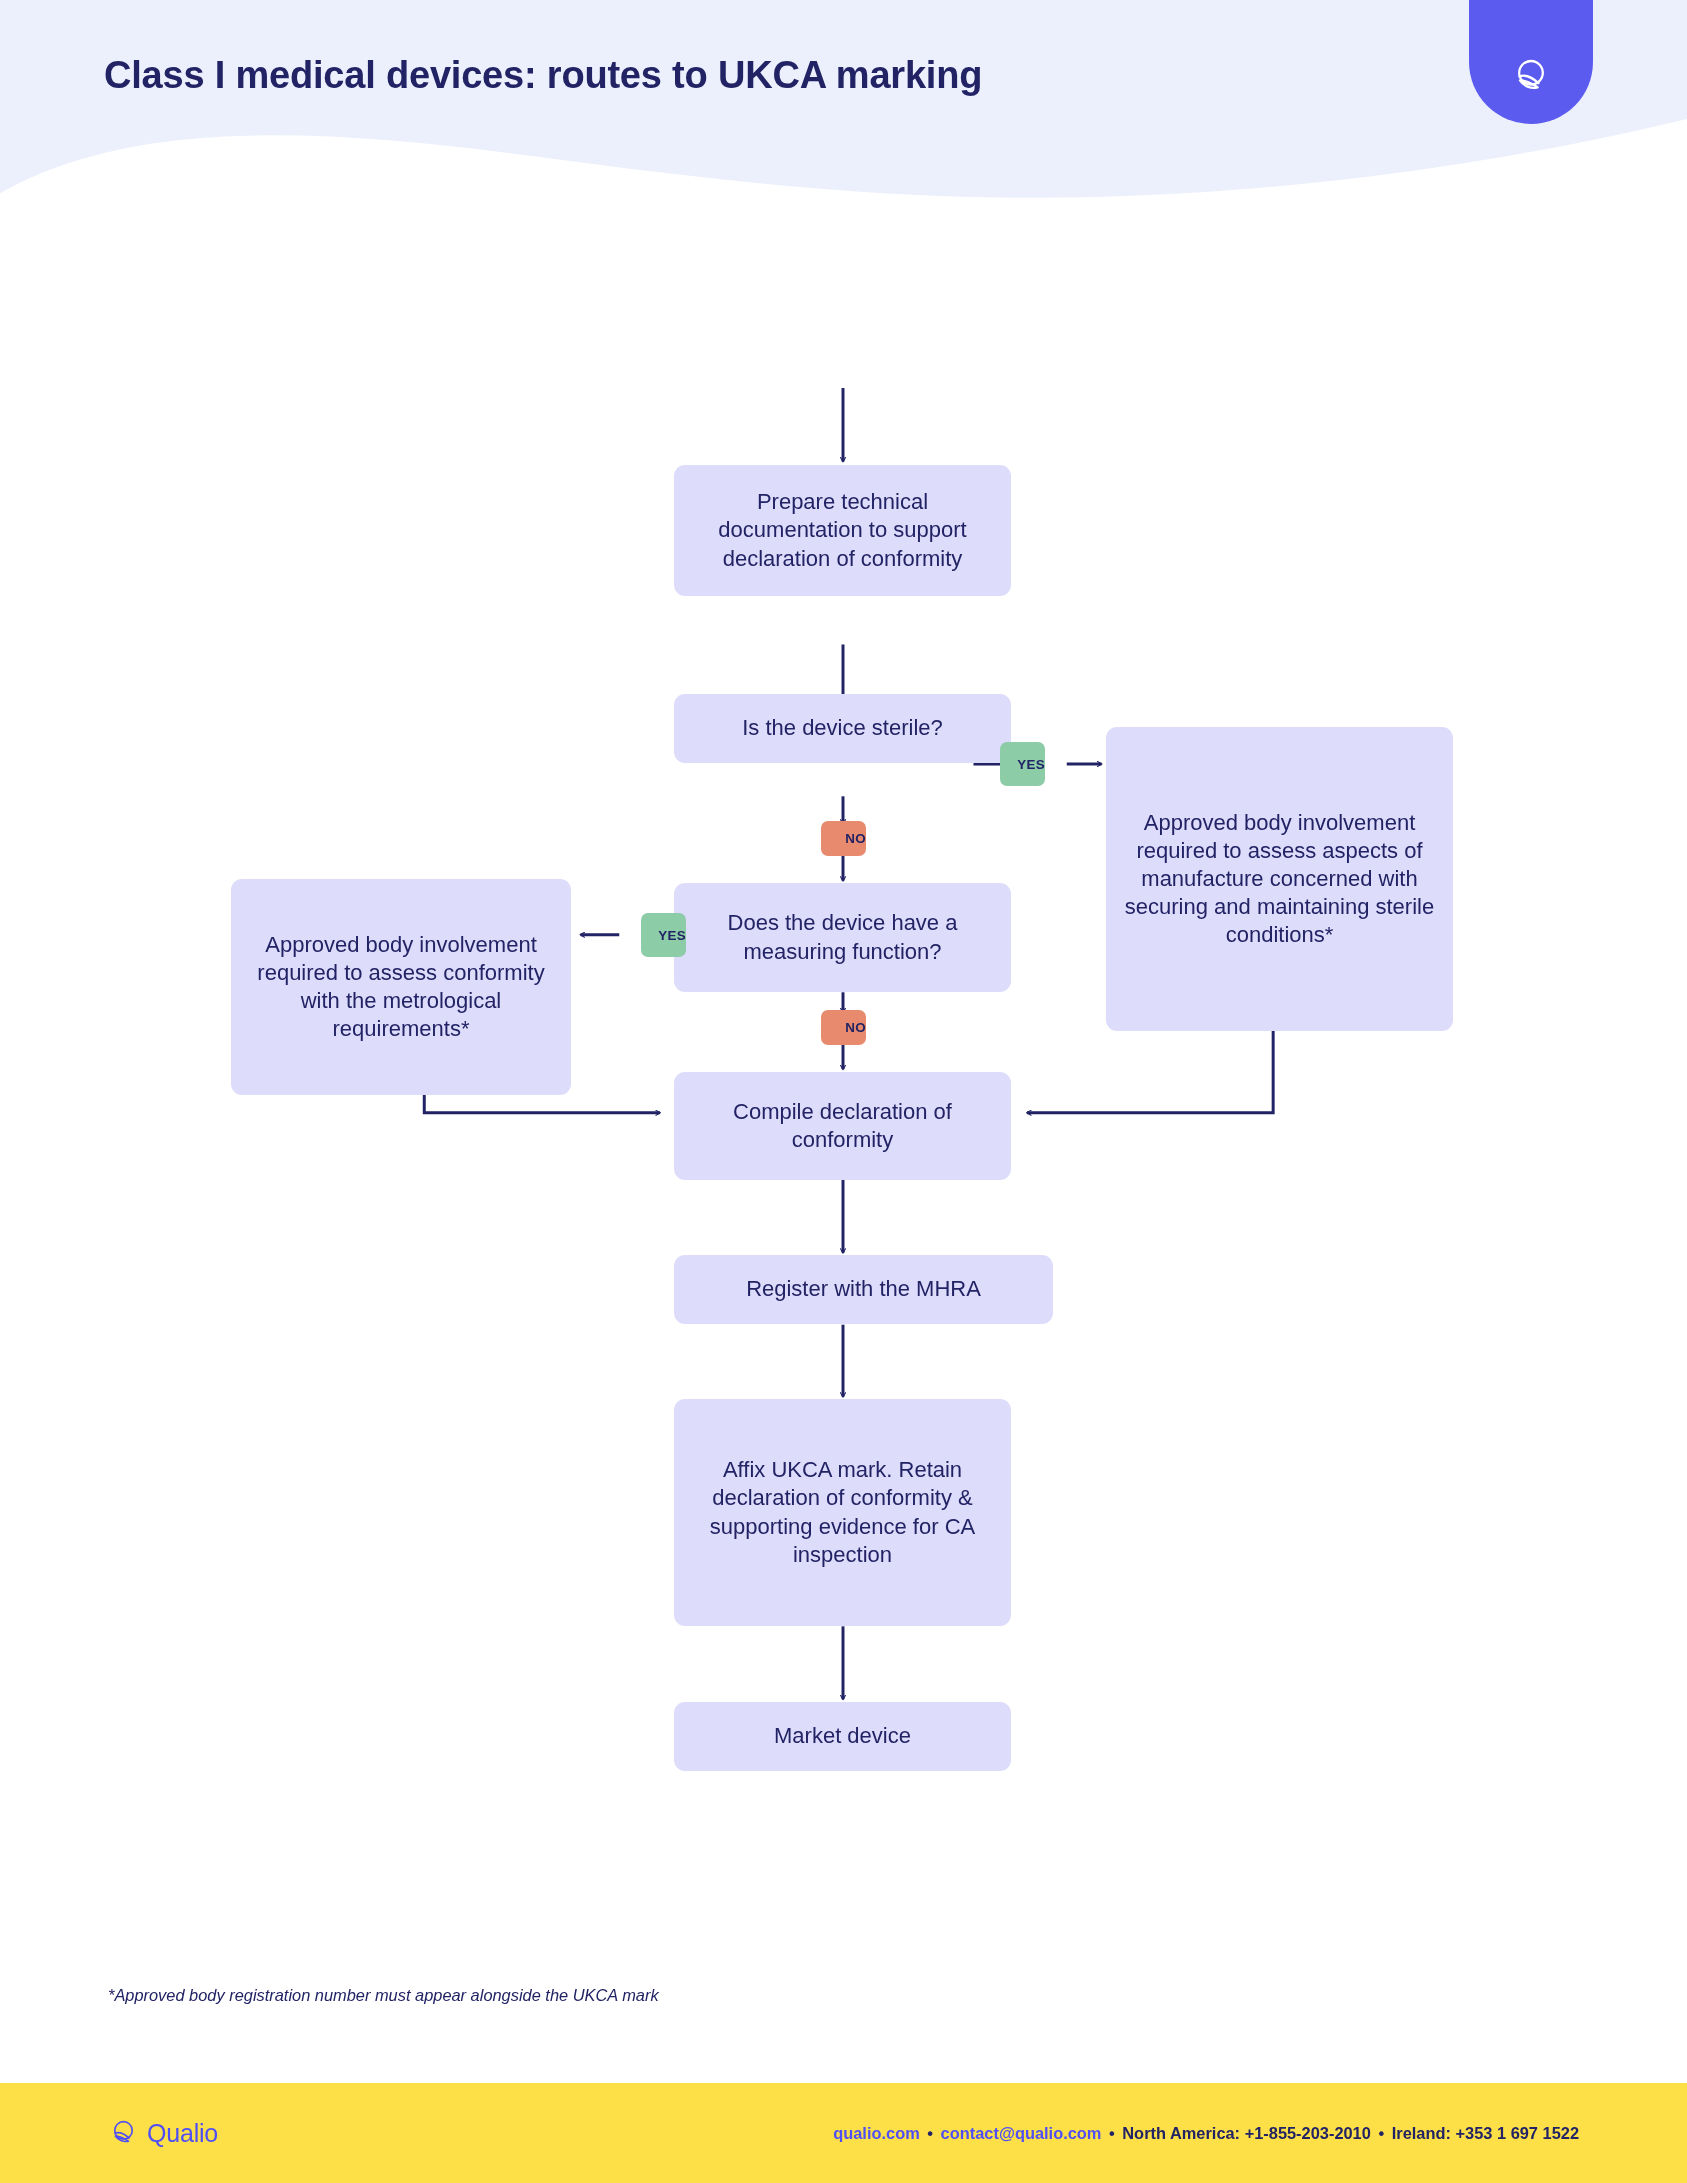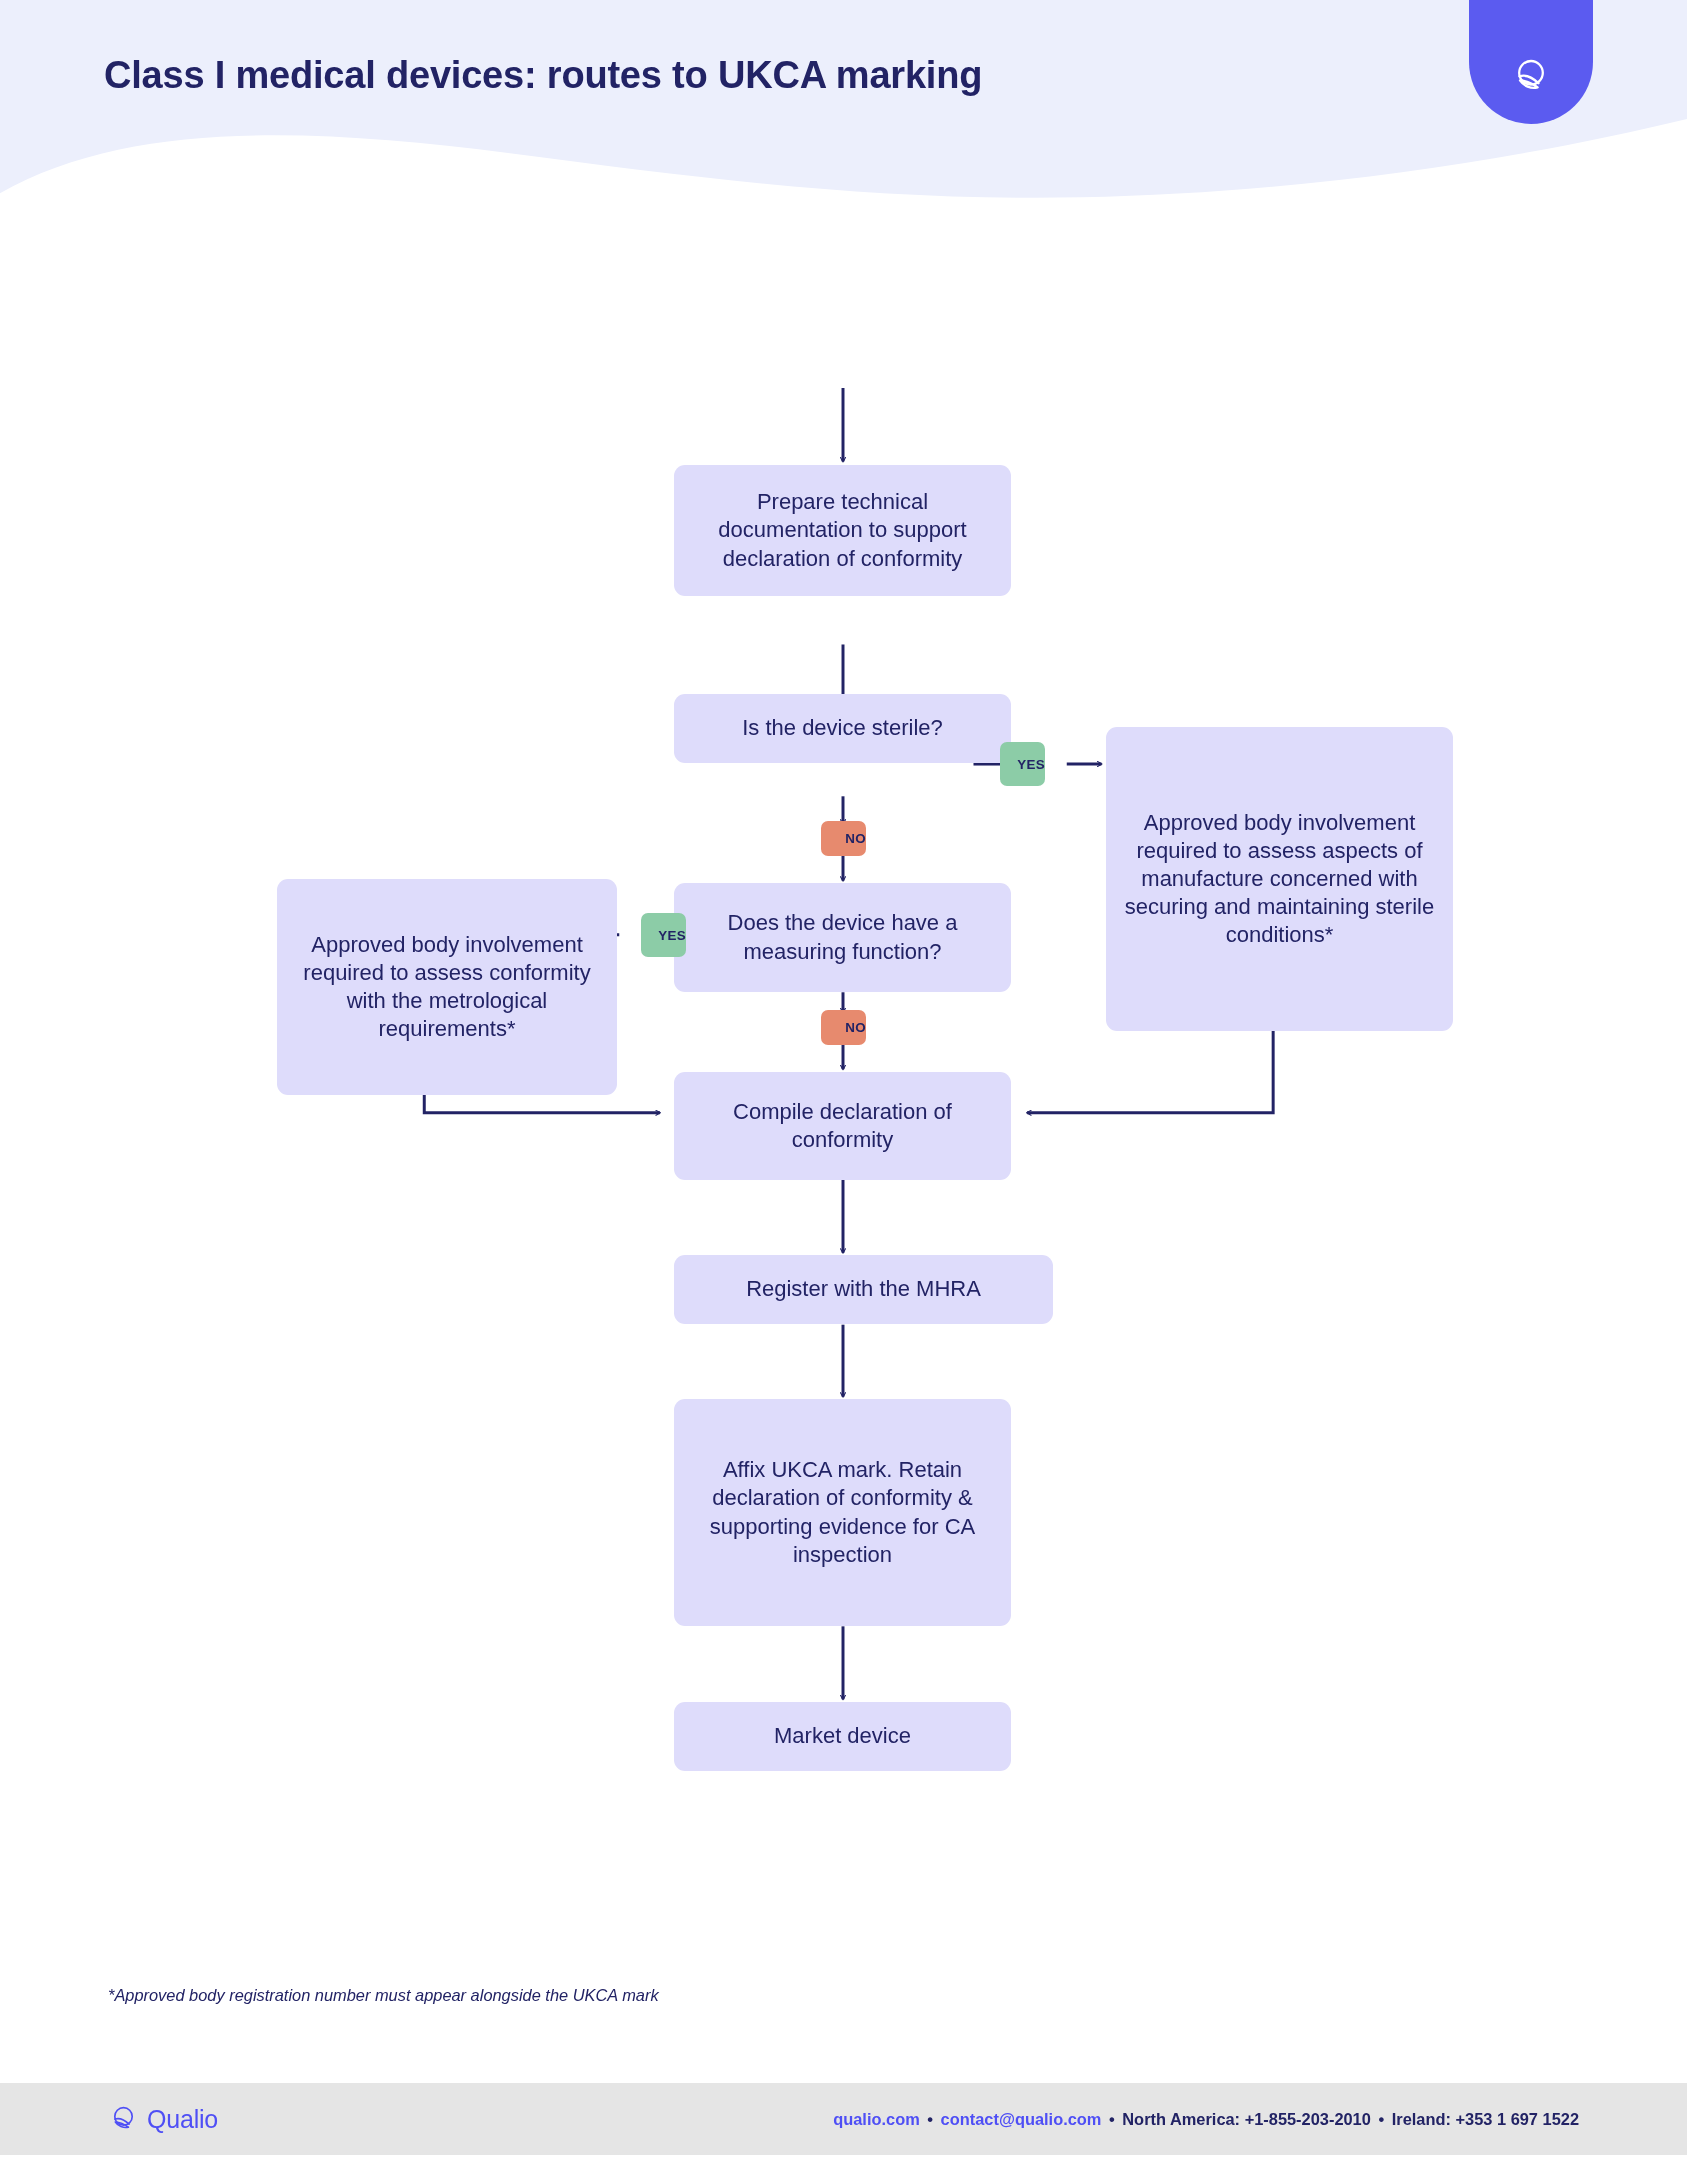--- a/index.html
+++ b/index.html
@@ -113,22 +113,22 @@
     color: #222365;
     white-space: nowrap;
   }
 
   
   .footer {
     position: absolute;
     left: 0;
     top: 2083px;
     width: 1687px;
-    height: 72px;
-    background: #e5e5e5;
+    height: 100px;
+    background: #fde047;
   }
   .footer-logo {
     position: absolute;
     left: 108px;
     top: 50%;
     transform: translateY(-50%);
     display: flex;
     align-items: center;
     gap: 8px;
   }
@@ -222,21 +222,21 @@
   </div>
 
   <div class="node" style="left:1106px; top:727px; width:347px; height:304px;">
     <span class="node-text">Approved body involvement required to assess aspects of manufacture concerned with securing and maintaining sterile conditions*</span>
   </div>
 
   <div class="node" style="left:674px; top:883px; width:337px; height:109px;">
     <span class="node-text">Does the device have a measuring function?</span>
   </div>
 
-  <div class="node" style="left:231px; top:879px; width:340px; height:216px;margin-left:46px;">
+  <div class="node" style="left:231px; top:879px; width:340px; height:216px;">
     <span class="node-text">Approved body involvement required to assess conformity with the metrological requirements*</span>
   </div>
 
   <div class="node" style="left:674px; top:1072px; width:337px; height:108px;">
     <span class="node-text">Compile declaration of conformity</span>
   </div>
 
   <div class="node" style="left:674px; top:1255px; width:379px; height:69px;">
     <span class="node-text">Register with the MHRA</span>
   </div>

